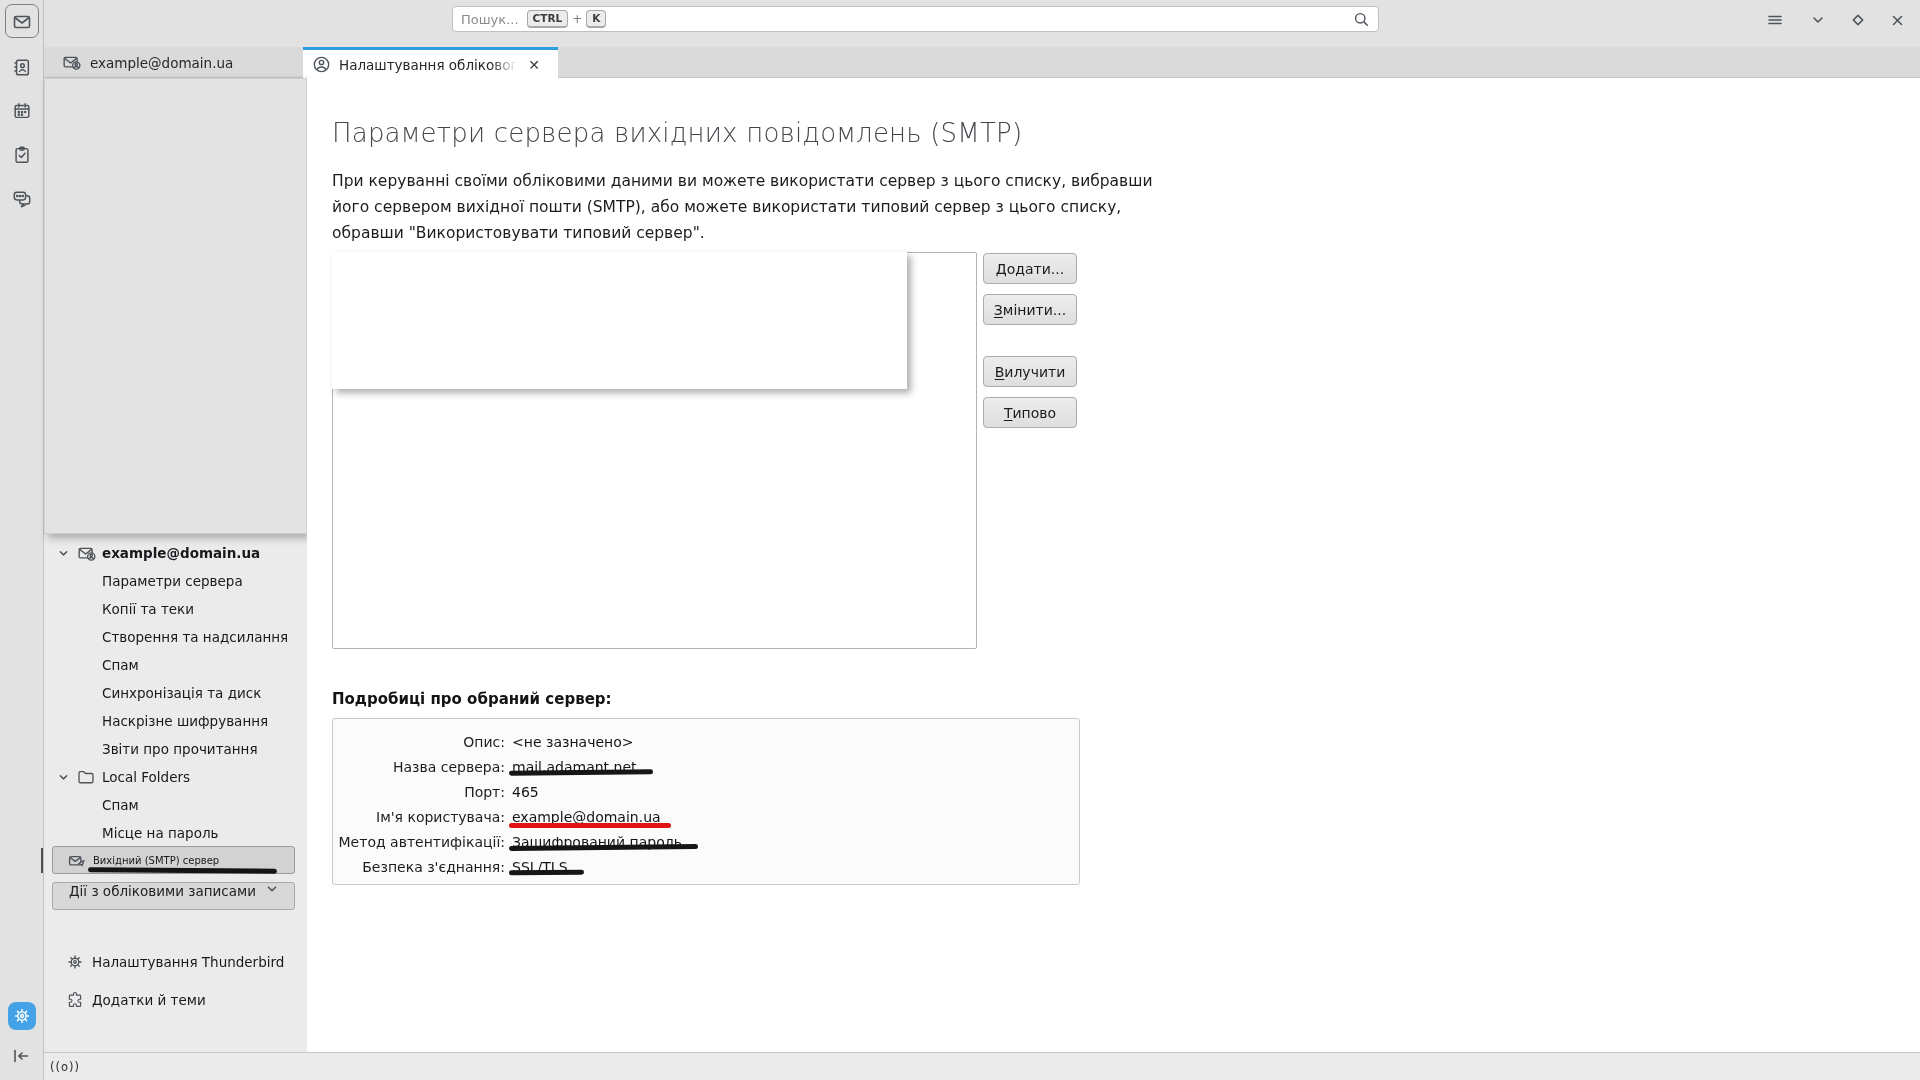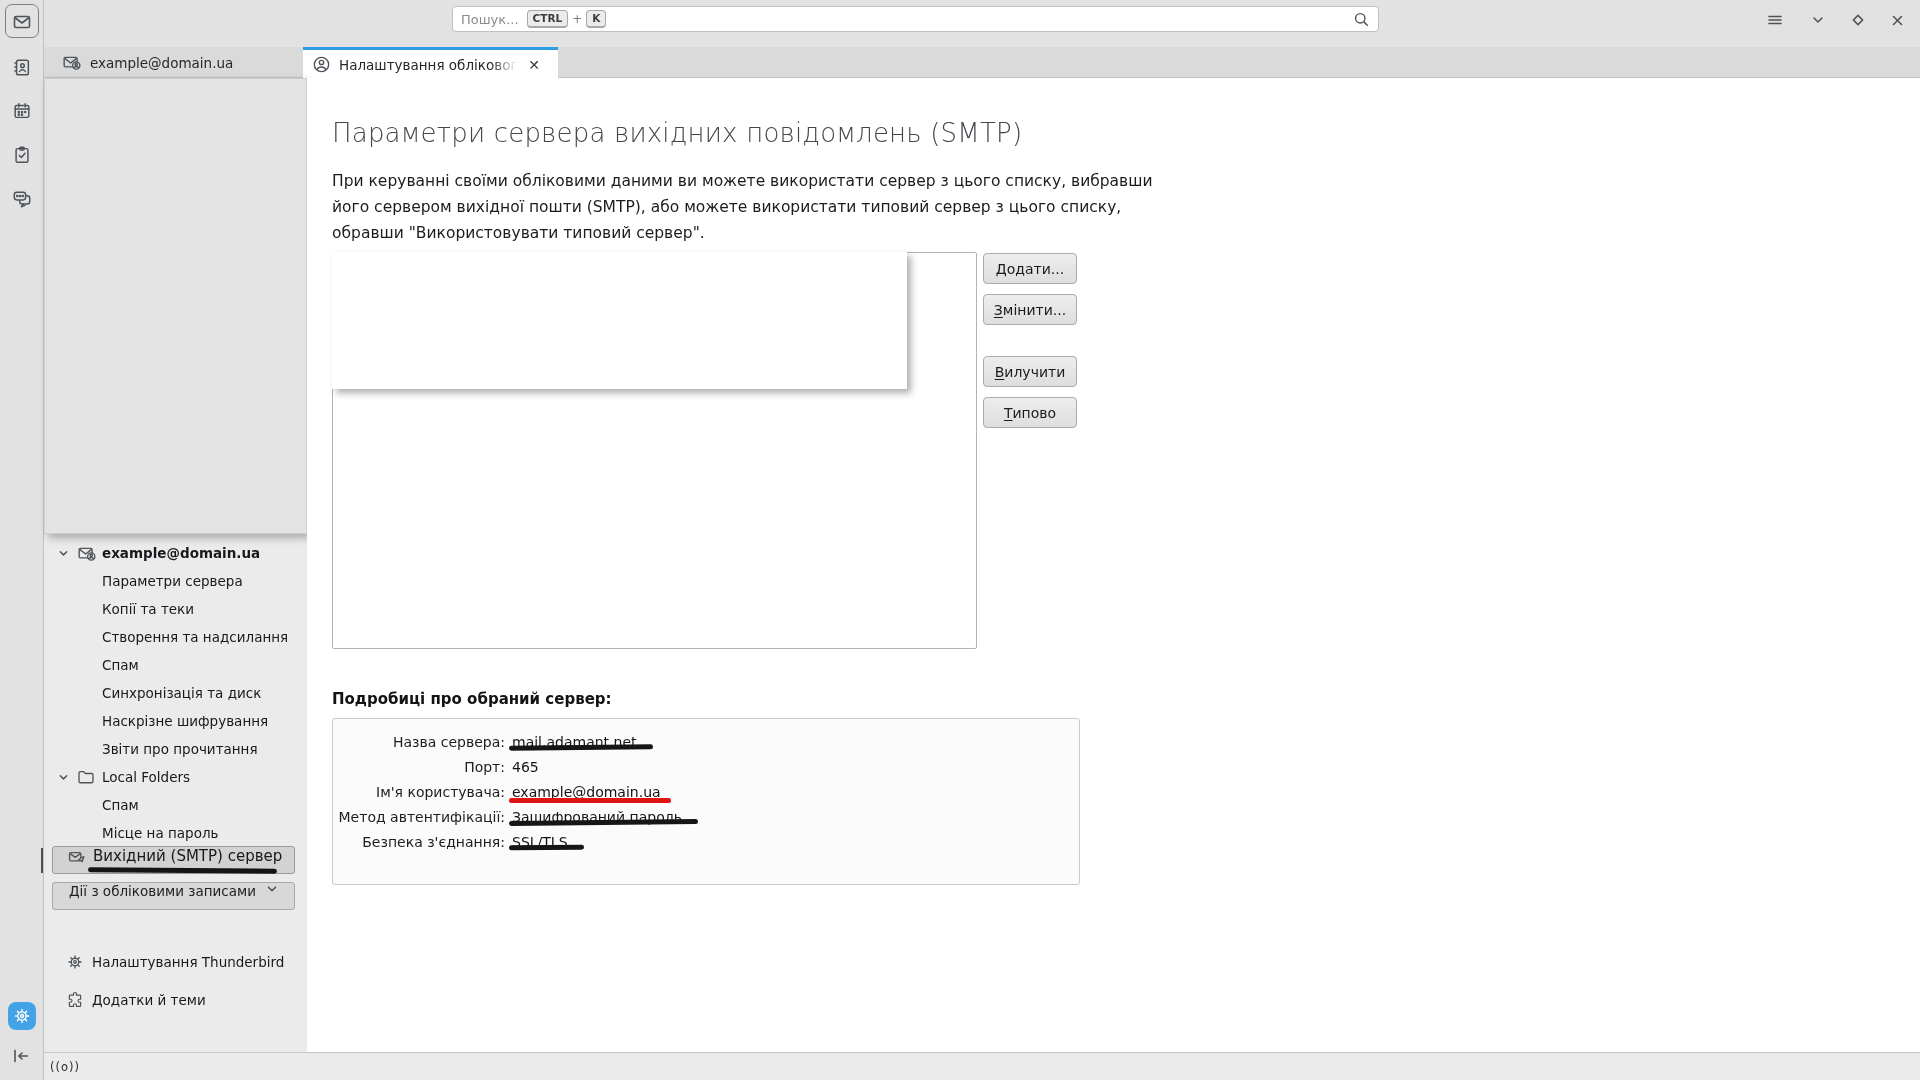--- a/index.html
+++ b/index.html
@@ -37,21 +37,21 @@
 
   
   .sidebar{position:absolute;left:44px;top:78px;width:263px;height:974px;background:#ebebeb;}
   .float-panel{position:absolute;left:0;top:0;width:263px;height:456px;background:#e3e3e3;border:1px solid #cfcfcf;box-sizing:border-box;box-shadow:4px 4px 8px rgba(0,0,0,0.28);}
   .tree{position:absolute;left:0;top:461px;width:263px;font-size:13.5px;}
   .tree-row{height:28px;display:flex;align-items:center;}
   .tree-row .tw{width:13px;margin-left:13px;display:flex;justify-content:center;}
   .tree-row .ti{width:20px;margin-left:6px;margin-right:6px;display:flex;justify-content:center;}
   .tree-sub{padding-left:58px;}
   .bold{font-weight:bold;}
-  .smtp-row{position:absolute;left:8px;top:768px;width:243px;height:28px;background:#d2d2d2;border:1px solid #9a9a9a;border-radius:3px;box-sizing:border-box;display:flex;font-size:15px;}
+  .smtp-row{position:absolute;left:8px;top:768px;width:243px;height:28px;background:#d2d2d2;border:1px solid #9a9a9a;border-radius:3px;box-sizing:border-box;display:flex;align-items:center;font-size:10px;}
   .smtp-row .ti{width:20px;margin-left:13px;margin-right:7px;display:flex;justify-content:center;}
   .actions-btn{position:absolute;left:8px;top:804px;width:243px;height:28px;background:#d8d8d8;border:1px solid #a9a9a9;border-radius:3px;box-sizing:border-box;display:flex;align-items:flex-start;justify-content:center;font-size:13.5px;color:#222;}
   .actions-btn svg{margin-left:10px;}
   .side-footer{position:absolute;left:0;width:263px;height:28px;display:flex;align-items:center;font-size:13.5px;}
   .side-footer .ti{width:20px;margin-left:21px;margin-right:7px;display:flex;justify-content:center;}
   .select-indicator{position:absolute;left:41px;top:848px;width:2px;height:25px;background:#4f4f4f;}
   .anno-underline-sidebar{position:absolute;left:88px;top:868px;width:189px;height:5px;background:#141414;border-radius:3px;transform:rotate(0.4deg);}
 
   
   .content{position:absolute;left:307px;top:78px;width:1613px;height:974px;background:#ffffff;}
@@ -379,20 +379,24 @@
         <span>илучити</span>
       </button>
     <button class="side-btn" style="top:319px">
         <span class="ak">Т</span>
         <span>ипово</span>
       </button>
 
     <div class="details-heading">Подробиці про обраний сервер:</div>
     <div class="details-box">
       <div class="detail-row">
+        <span class="dl">Опис:</span>
+        <span class="dv" data-mark="none">&lt;не зазначено&gt;</span>
+      </div>
+      <div class="detail-row">
         <span class="dl">Назва сервера:</span>
         <span class="dv" data-mark="black">mail.adamant.net</span>
       </div>
       <div class="detail-row">
         <span class="dl">Порт:</span>
         <span class="dv" data-mark="none">465</span>
       </div>
       <div class="detail-row">
         <span class="dl">Ім'я користувача:</span>
         <span class="dv" data-mark="red">example@domain.ua</span>

